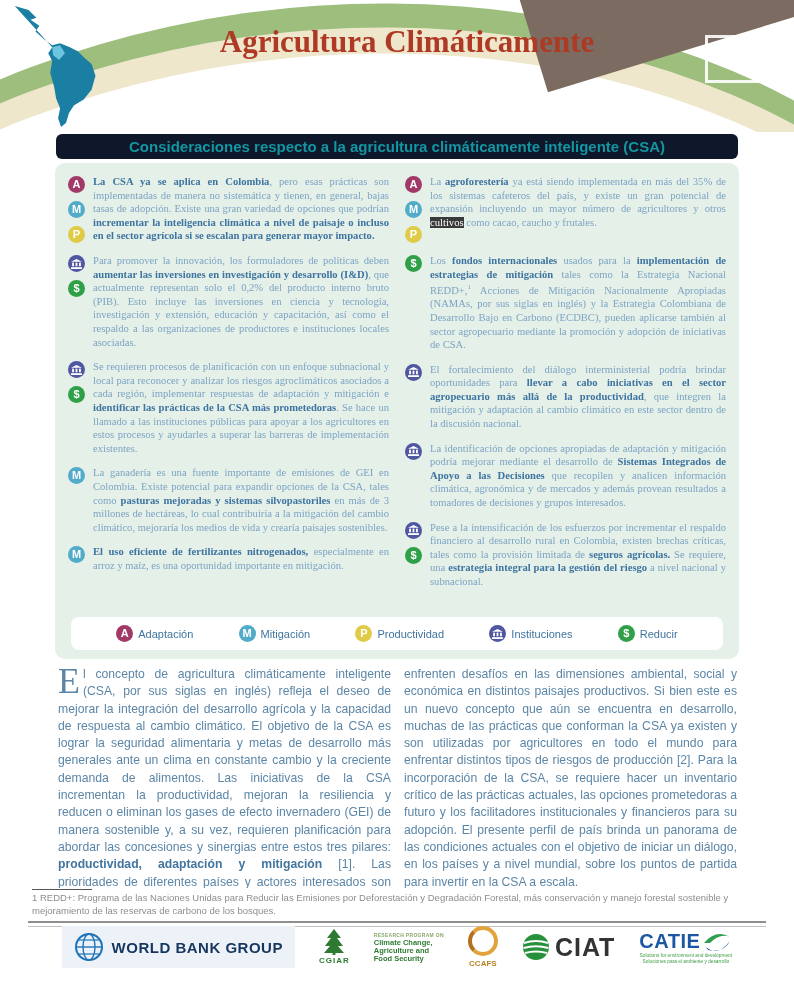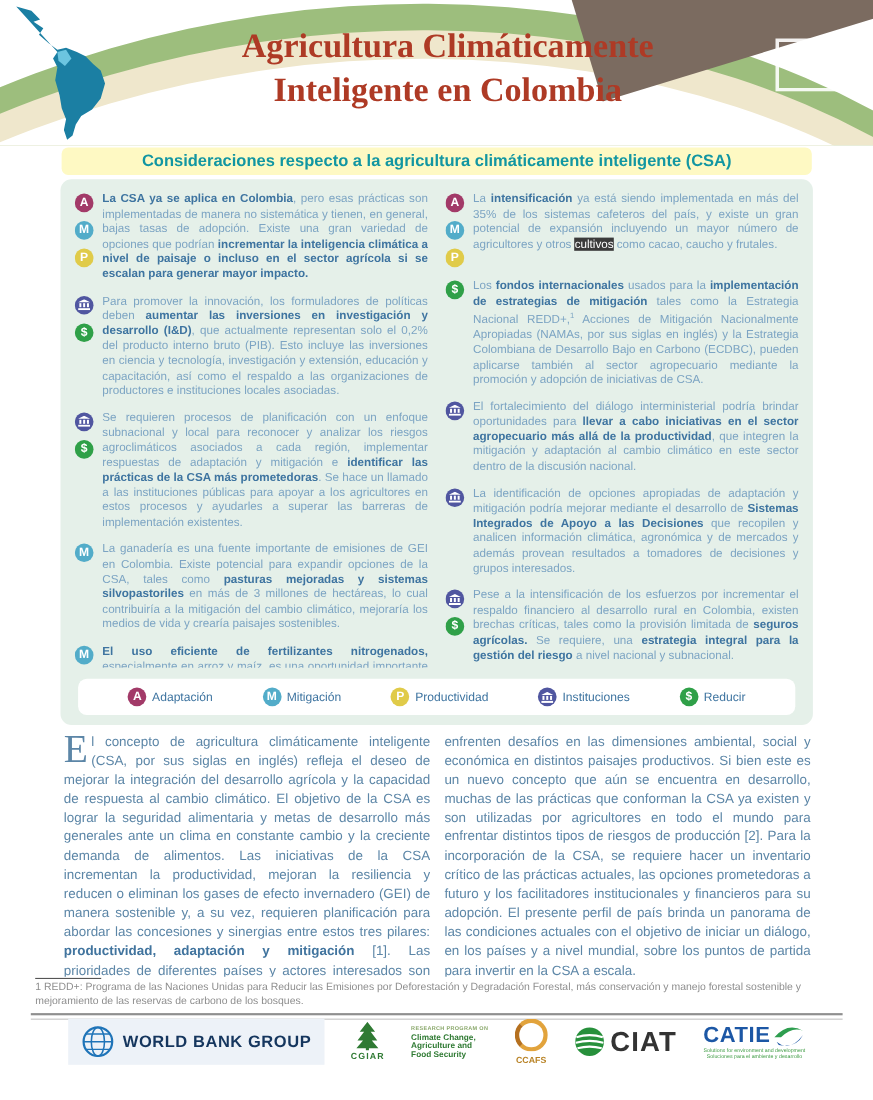--- a/index.html
+++ b/index.html
@@ -20,33 +20,33 @@
        color:#ae3a25;font-family:"Liberation Serif", serif;font-weight:700;
        font-size:31px;line-height:40px;}
   .flag{position:absolute;right:24px;top:38px;width:62px;height:42px;z-index:6;
        box-shadow:0 0 0 3px rgba(255,255,255,.9);display:flex;flex-direction:column;}
   .flag .f-y{flex:2;}
   .flag .f-b{flex:1;}
   .flag .f-r{flex:1;}
 
   
   .heading-bar{position:absolute;top:134px;left:56px;right:56px;height:25px;
-       background:#fef9c3;border-radius:6px;display:flex;align-items:center;justify-content:center;
+       background:#0f172a;border-radius:6px;display:flex;align-items:center;justify-content:center;
        color:#1296a2;font-weight:700;font-size:15px;}
 
   
   .panel{position:absolute;top:163px;left:55px;right:55px;height:496px;
        background:#e5f0e9;border-radius:10px;}
   .cols{position:absolute;top:12px;left:13px;right:13px;bottom:52px;display:flex;gap:16px;overflow:hidden;}
   .col{flex:1;overflow:hidden;}
   .bullet{display:flex;gap:6px;margin-bottom:11px;}
   .icons{display:flex;flex-direction:column;gap:8px;width:19px;flex-shrink:0;padding-top:1px;}
   .cicon{width:17px;height:17px;border-radius:50%;color:#fff;font-size:11px;font-weight:700;
        display:flex;align-items:center;justify-content:center;line-height:1;}
-  .btext{font-size:10.6px;line-height:13.6px;color:#7ca4c3;text-align:justify;}
+  .btext{font-size:10.6px;line-height:13.6px;color:#7ca4c3;text-align:justify;font-family:Liberation Serif, serif;}
   .btext .b{font-weight:700;color:#3e74a0;}
   .btext .hl{background:#3a3a3a;color:#fff;}
   .btext sup{font-size:7px;}
 
   .legend{position:absolute;left:16px;right:16px;bottom:9px;height:33px;background:#fff;
        border-radius:8px;display:flex;align-items:center;justify-content:space-evenly;}
   .legend-item{display:flex;align-items:center;gap:5px;color:#3e74a0;font-size:11px;}
 
   
   .bodytext{position:absolute;top:666px;left:58px;right:57px;height:222px;display:flex;gap:13px;overflow:hidden;}
@@ -97,21 +97,20 @@
 
     <svg class="map-icon" width="118" height="128" viewBox="0 0 110 130">
       <path d="M6,4 L20,8 L28,16 L22,18 L31,24 L27,30 L36,38 L44,44 L52,42 L62,46 L70,50 L77,57
                L84,63 L88,75 L84,89 L76,99 L66,105 L61,113 L58,123 L53,127 L50,118 L52,108
                L48,98 L46,86 L42,72 L44,60 L40,52 L44,46 Z" fill="#1b7fa3"></path>
       <path d="M44,46 L52,44 L57,52 L51,59 L45,54 Z" fill="#6cc5e0"></path>
     </svg>
 
     <div class="titles">
       <div>Agricultura Climáticamente</div>
-      <div>Inteligente en Colombia</div>
     </div>
 
     <div class="flag">
       <div class="f-y"></div>
       <div class="f-b"></div>
       <div class="f-r"></div>
     </div>
   </header>
 
   <div class="heading-bar">
@@ -172,21 +171,21 @@
             <div class="btext"><span class="b">El uso eficiente de fertilizantes nitrogenados,</span><span> especialmente en arroz y maíz, es una oportunidad importante en mitigación.</span></div>
           </div>
         </div>
       <div class="col" id="col-right">
           <div class="bullet">
             <div class="icons">
               <div class="cicon" style="background: rgb(162, 58, 104);">A</div>
               <div class="cicon" style="background: rgb(82, 172, 201);">M</div>
               <div class="cicon" style="background: rgb(224, 203, 73);">P</div>
             </div>
-            <div class="btext"><span>La </span><span class="b">intensificación</span><span> ya está siendo implementada en más del 35% de los sistemas cafeteros del país, y existe un gran potencial de expansión incluyendo un mayor número de agricultores y otros </span><span class="hl">cultivos</span><span> como cacao, caucho y frutales.</span></div>
+            <div class="btext"><span>La </span><span class="b">agroforestería</span><span> ya está siendo implementada en más del 35% de los sistemas cafeteros del país, y existe un gran potencial de expansión incluyendo un mayor número de agricultores y otros </span><span class="hl">cultivos</span><span> como cacao, caucho y frutales.</span></div>
           </div>
           <div class="bullet">
             <div class="icons">
               <div class="cicon" style="background: rgb(47, 160, 72);">$</div>
             </div>
             <div class="btext"><span>Los </span><span class="b">fondos internacionales</span><span> usados para la </span><span class="b">implementación de estrategias de mitigación</span><span> tales como la Estrategia Nacional REDD+,</span><sup>1</sup><span> Acciones de Mitigación Nacionalmente Apropiadas (NAMAs, por sus siglas en inglés) y la Estrategia Colombiana de Desarrollo Bajo en Carbono (ECDBC), pueden aplicarse también al sector agropecuario mediante la promoción y adopción de iniciativas de CSA.</span></div>
           </div>
           <div class="bullet">
             <div class="icons">
               <div class="cicon" style="background: rgb(80, 86, 160);">

